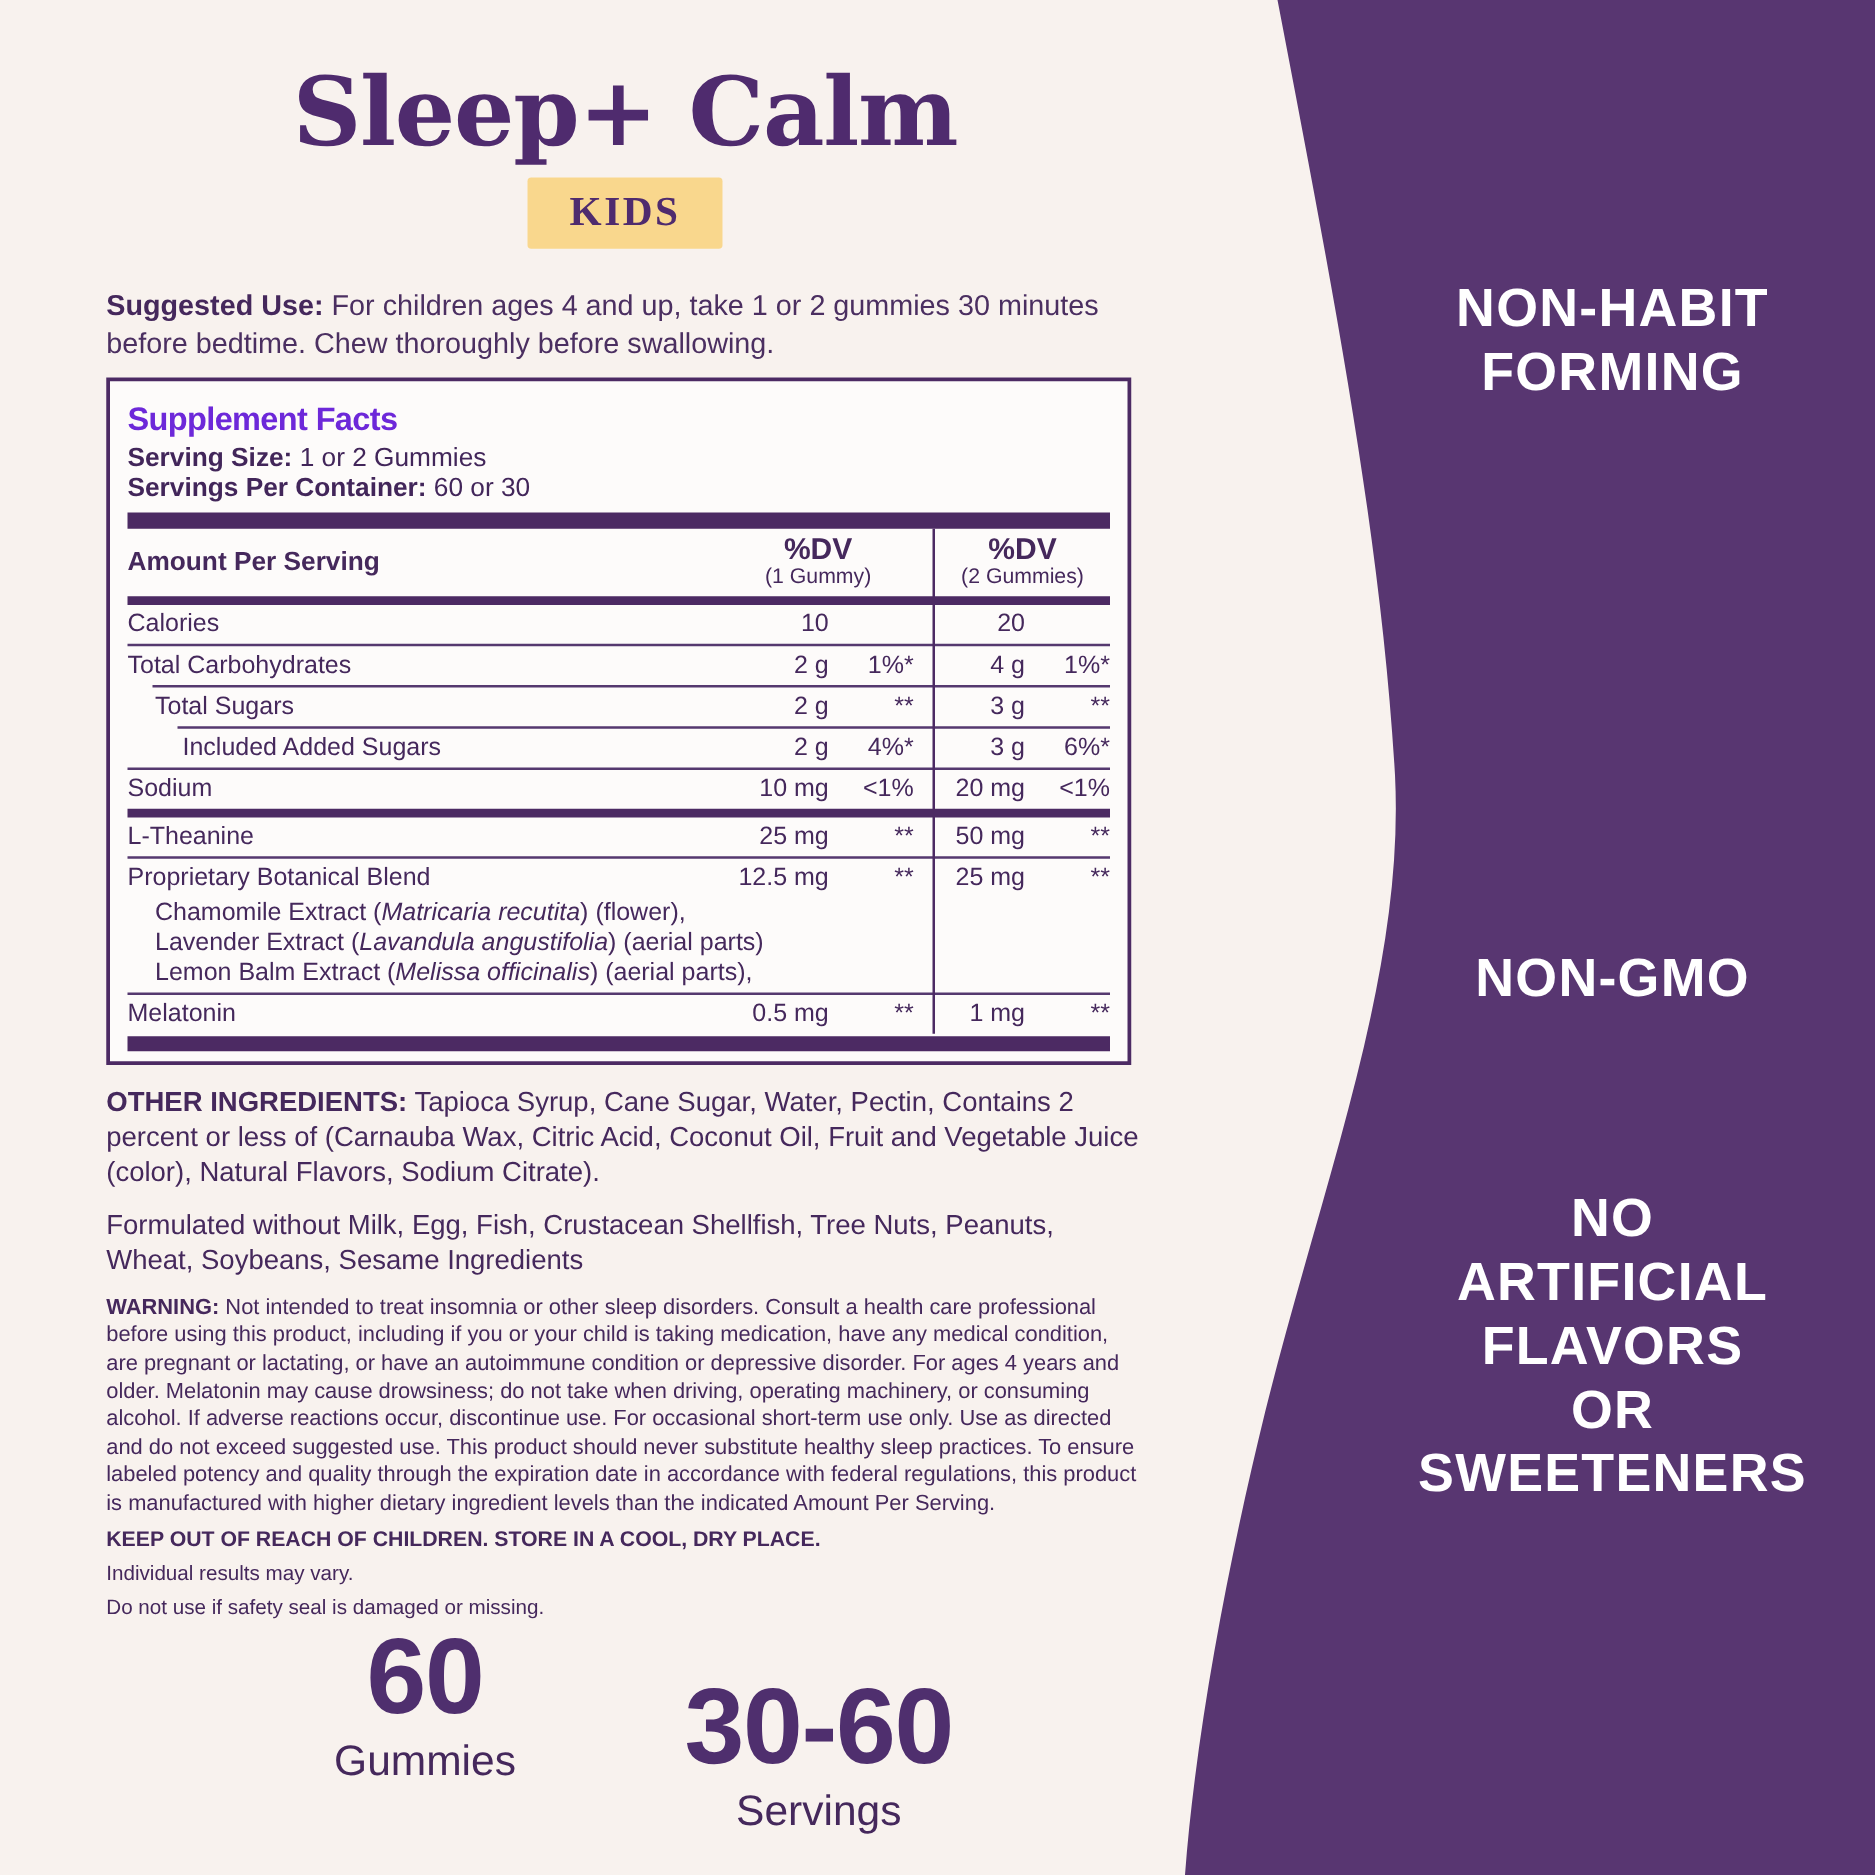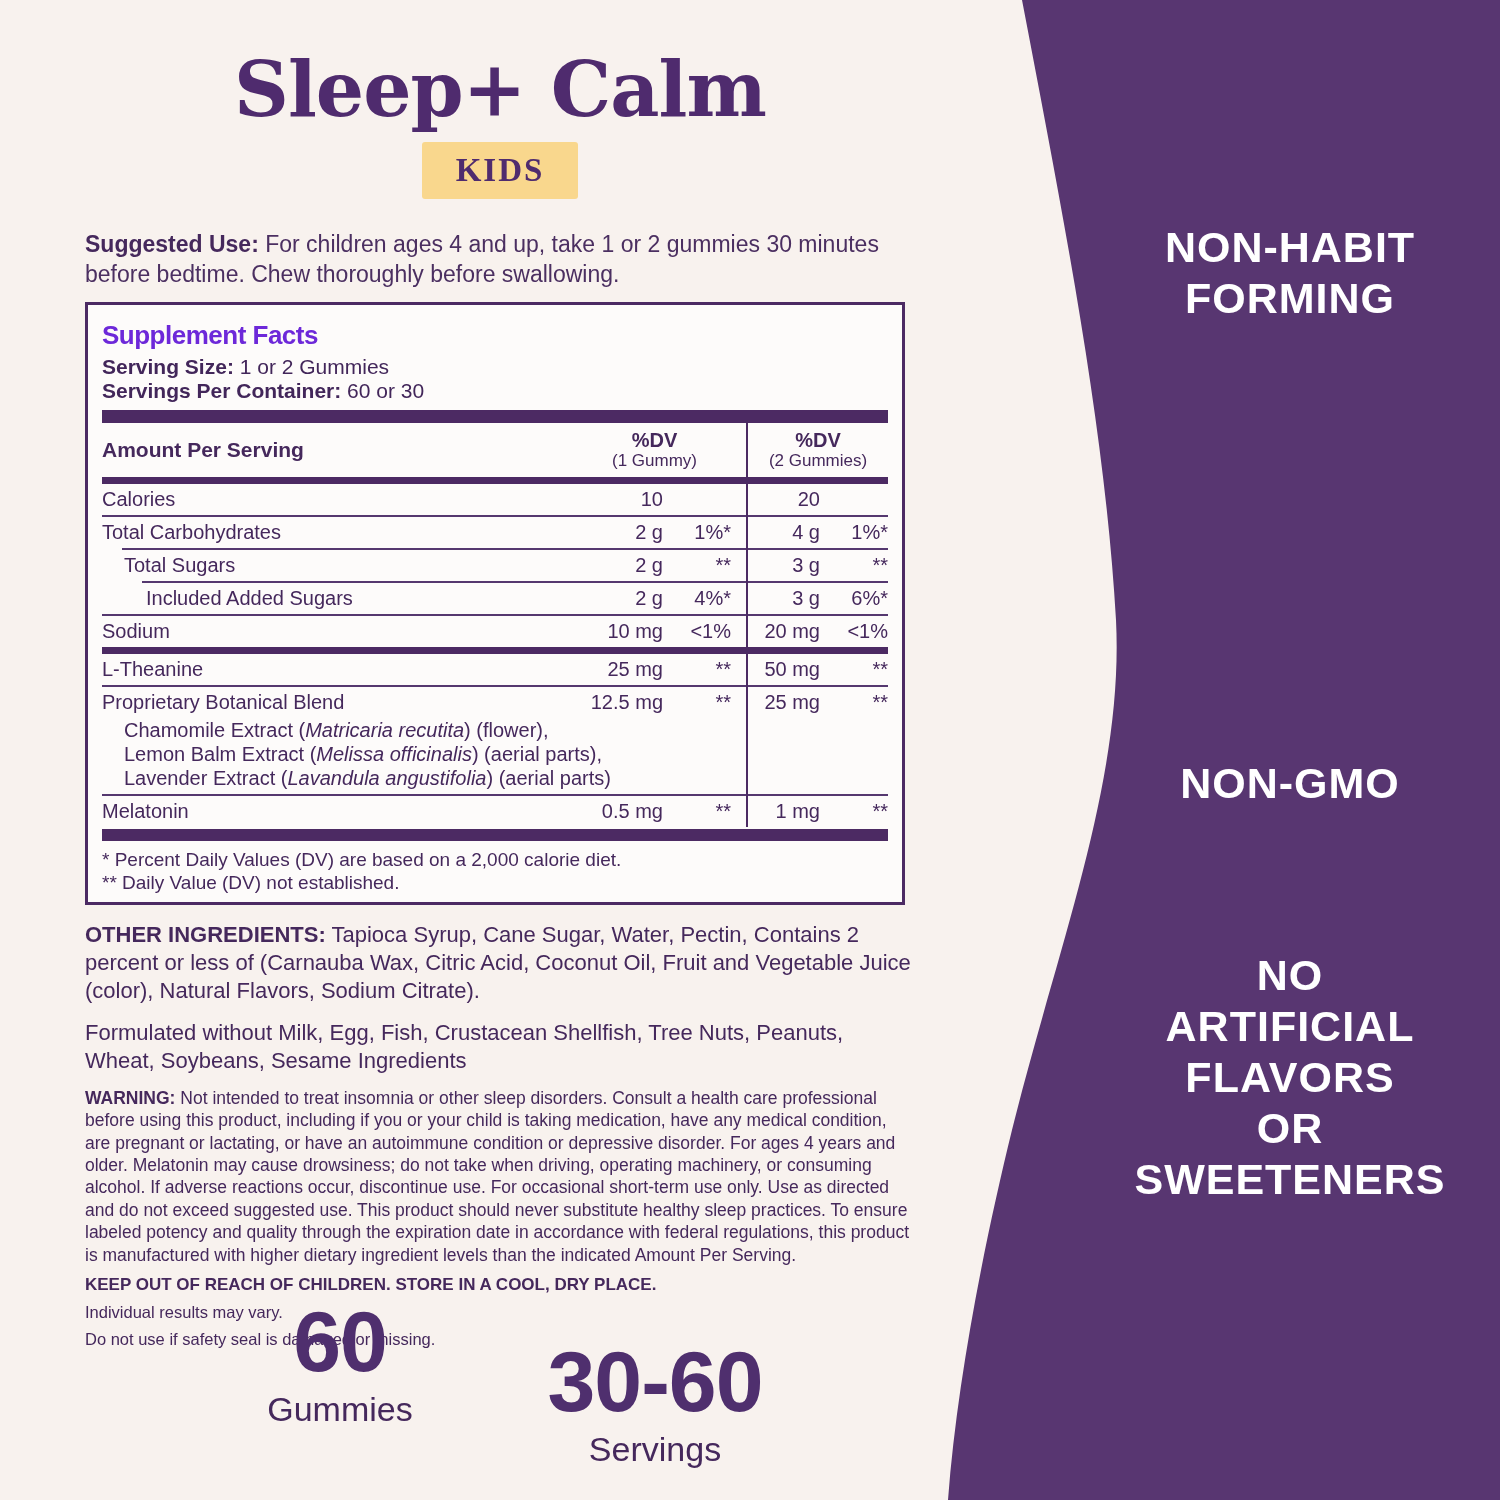--- a/index.html
+++ b/index.html
@@ -35,21 +35,21 @@
   .bar-sm{height:7px;}
   .bar-lg2{height:12px;margin-top:2px;}
 
   .tablewrap{position:relative;}
   .vdiv{position:absolute;top:0;bottom:0;right:140px;width:2px;background:#4c2a63;}
 
   .hrow{display:flex;align-items:center;min-height:54px;}
   .hlabel{flex:1;font-weight:bold;font-size:21px;}
   .hcol{width:153px;text-align:center;}
   .hcol2{width:140px;text-align:center;}
-  .dv{font-weight:bold;font-size:20px;line-height:22px;}
+  .dv{font-weight:bold;font-size:24px;line-height:22px;}
   .dvsub{font-size:17px;line-height:19px;}
   .spc{width:17px;}
 
   .trow-top{display:flex;align-items:center;min-height:31px;font-size:20px;}
   .tlabel{flex:1;}
   .ta{width:85px;text-align:right;}
   .tp{width:68px;text-align:right;}
   .c2{width:140px;display:flex;}
   .ta2{width:72px;text-align:right;}
   .tp2{width:68px;text-align:right;}
@@ -211,46 +211,42 @@
                 <div class="ta">12.5 mg</div>
                 <div class="tp">**</div>
                 <div class="spc"></div>
                 <div class="c2">
                   <div class="ta2">25 mg</div>
                   <div class="tp2">**</div>
                 </div>
               </div>
               <div class="sublines">
                 <div><span>Chamomile Extract (</span><span class="i">Matricaria recutita</span><span>) (flower),</span></div>
+                <div><span>Lavender Extract (</span><span class="i">Lavandula angustifolia</span><span>) (aerial parts)</span></div>
                 <div><span>Lemon Balm Extract (</span><span class="i">Melissa officinalis</span><span>) (aerial parts),</span></div>
-                <div><span>Lavender Extract (</span><span class="i">Lavandula angustifolia</span><span>) (aerial parts)</span></div>
               </div>
             </div>
             <div class="sep" style="margin-left: 0px;"></div>
             <div class="trow">
               <div class="trow-top">
                 <div class="tlabel" style="padding-left: 0px;">Melatonin</div>
                 <div class="ta">0.5 mg</div>
                 <div class="tp">**</div>
                 <div class="spc"></div>
                 <div class="c2">
                   <div class="ta2">1 mg</div>
                   <div class="tp2">**</div>
                 </div>
               </div>
             </div>
           </div>
         <div class="vdiv"></div>
       </div>
 
       <div class="bar bar-lg2"></div>
-      <div class="fnotes" id="footnotes">
-          <div class="fn">* Percent Daily Values (DV) are based on a 2,000 calorie diet.</div>
-          <div class="fn">** Daily Value (DV) not established.</div>
-        </div>
     </div>
 
     <p class="other"><b>OTHER INGREDIENTS:</b> <span>Tapioca Syrup, Cane Sugar, Water, Pectin, Contains 2 percent or less of (Carnauba Wax, Citric Acid, Coconut Oil, Fruit and Vegetable Juice (color), Natural Flavors, Sodium Citrate).</span></p>
 
     <p class="formulated">Formulated without Milk, Egg, Fish, Crustacean Shellfish, Tree Nuts, Peanuts, Wheat, Soybeans, Sesame Ingredients</p>
 
     <p class="warning"><b>WARNING:</b> <span>Not intended to treat insomnia or other sleep disorders. Consult a health care professional before using this product, including if you or your child is taking medication, have any medical condition, are pregnant or lactating, or have an autoimmune condition or depressive disorder. For ages 4 years and older. Melatonin may cause drowsiness; do not take when driving, operating machinery, or consuming alcohol. If adverse reactions occur, discontinue use. For occasional short-term use only. Use as directed and do not exceed suggested use. This product should never substitute healthy sleep practices. To ensure labeled potency and quality through the expiration date in accordance with federal regulations, this product is manufactured with higher dietary ingredient levels than the indicated Amount Per Serving.</span></p>
 
     <p class="keepout">KEEP OUT OF REACH OF CHILDREN. STORE IN A COOL, DRY PLACE.</p>
     <p class="small">Individual results may vary.</p>

